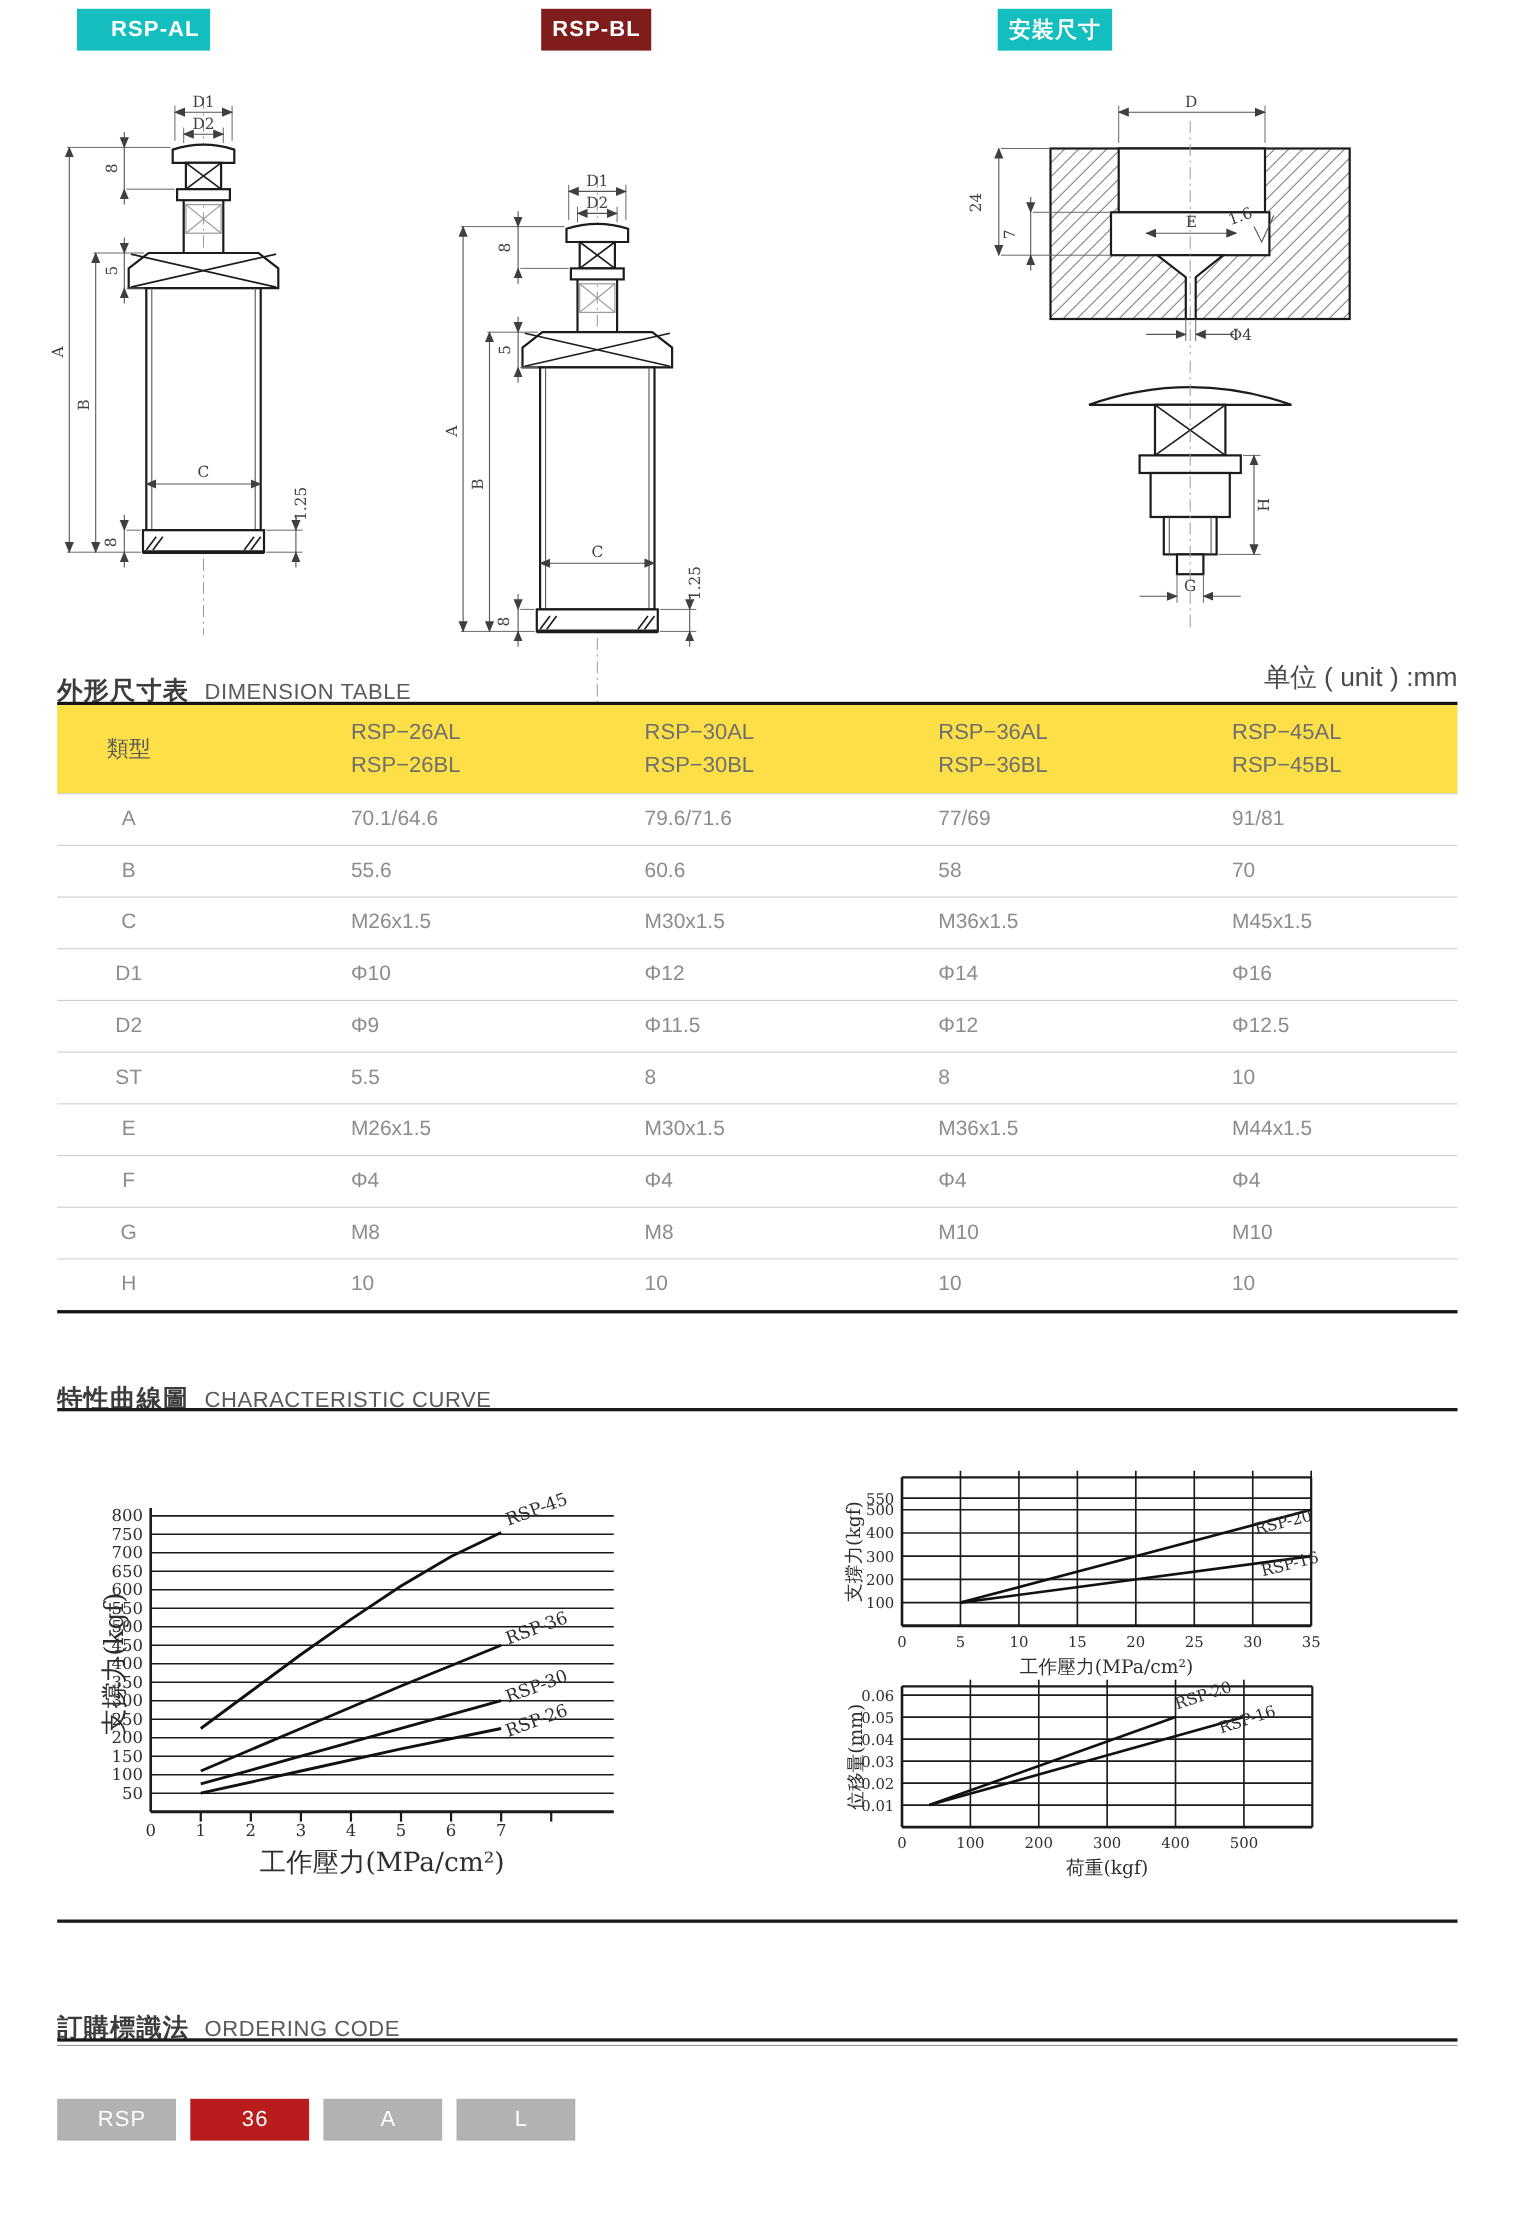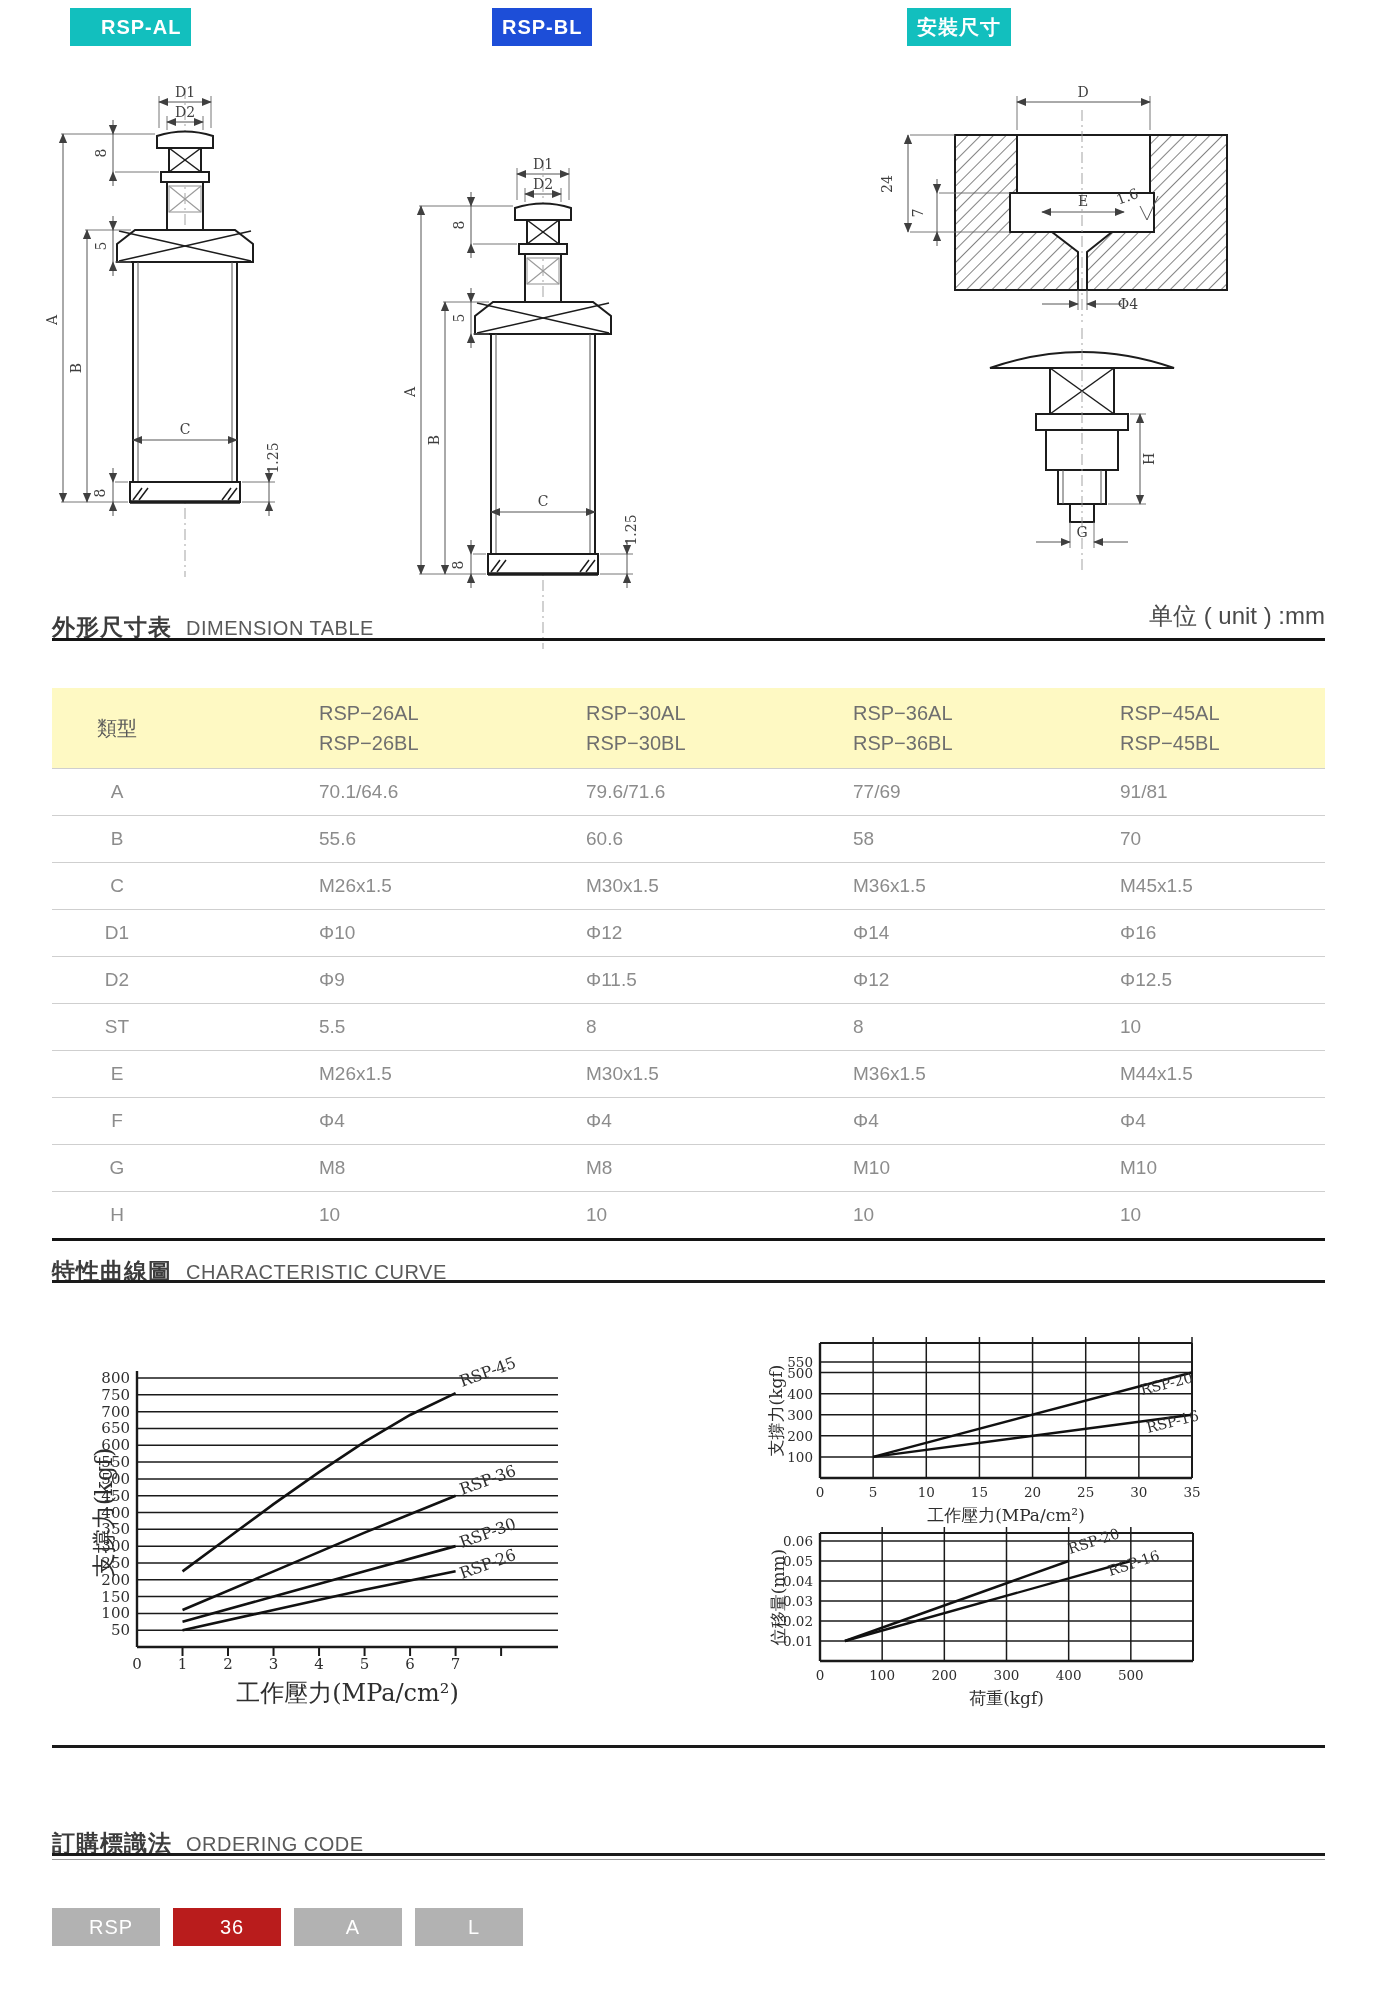--- a/index.html
+++ b/index.html
@@ -36,21 +36,21 @@
   .cl{stroke:#999;stroke-width:0.9;fill:none;stroke-dasharray:11 4 2 4;}
   .gh{stroke:#9a9a9a;stroke-width:1.1;fill:none;}
   .dimtxt{font-family:"DejaVu Serif","Liberation Serif",serif;font-size:14px;fill:#3f3f3f;text-anchor:middle;}
 </style>
 </head>
 <body>
 
 <div class="page">
 
   <div class="badge" style="left: 70px; background: rgb(18, 191, 190); padding-left: 31px;">RSP-AL</div>
-  <div class="badge" style="left: 492px; background: #1d4ed8;">RSP-BL</div>
+  <div class="badge" style="left: 492px; background: #7f1d1d;">RSP-BL</div>
   <div class="badge" style="left: 907px; background: rgb(18, 191, 190);">安裝尺寸</div>
 
   <svg class="draw" id="drawing-al" style="left:45px;top:72px;" width="270" height="515" viewBox="0 0 270 515">
     <defs>
       <marker id="arr" viewBox="0 0 12 12" refX="11" refY="6" markerWidth="10" markerHeight="10" orient="auto-start-reverse">
         <path d="M0,1 L12,6 L0,11 z" fill="#3f3f3f"></path>
       </marker>
     </defs>
     <line class="cl" x1="140" y1="16" x2="140" y2="505"></line>
 
@@ -270,21 +270,21 @@
     <text class="dimtxt" x="342" y="467">G</text>
   </svg>
 
   <div class="sec-title" style="left:52px;top:596px;">
     <span class="zh">外形尺寸表</span>
     <span class="en">DIMENSION TABLE</span>
   </div>
   <div class="unit" style="right:75px;top:600px;">单位 ( unit ) :mm</div>
 
   <div class="dim-table" id="dim-table">
-      <div class="thead" style="background: #fef9c3; margin-top: 47px;">
+      <div class="thead" style="background: #fde047;">
         <div class="htype">類型</div>
         <div class="hcell c1">
           <div>RSP−26AL</div>
           <div>RSP−26BL</div>
         </div>
         <div class="hcell c2">
           <div>RSP−30AL</div>
           <div>RSP−30BL</div>
         </div>
         <div class="hcell c3">

